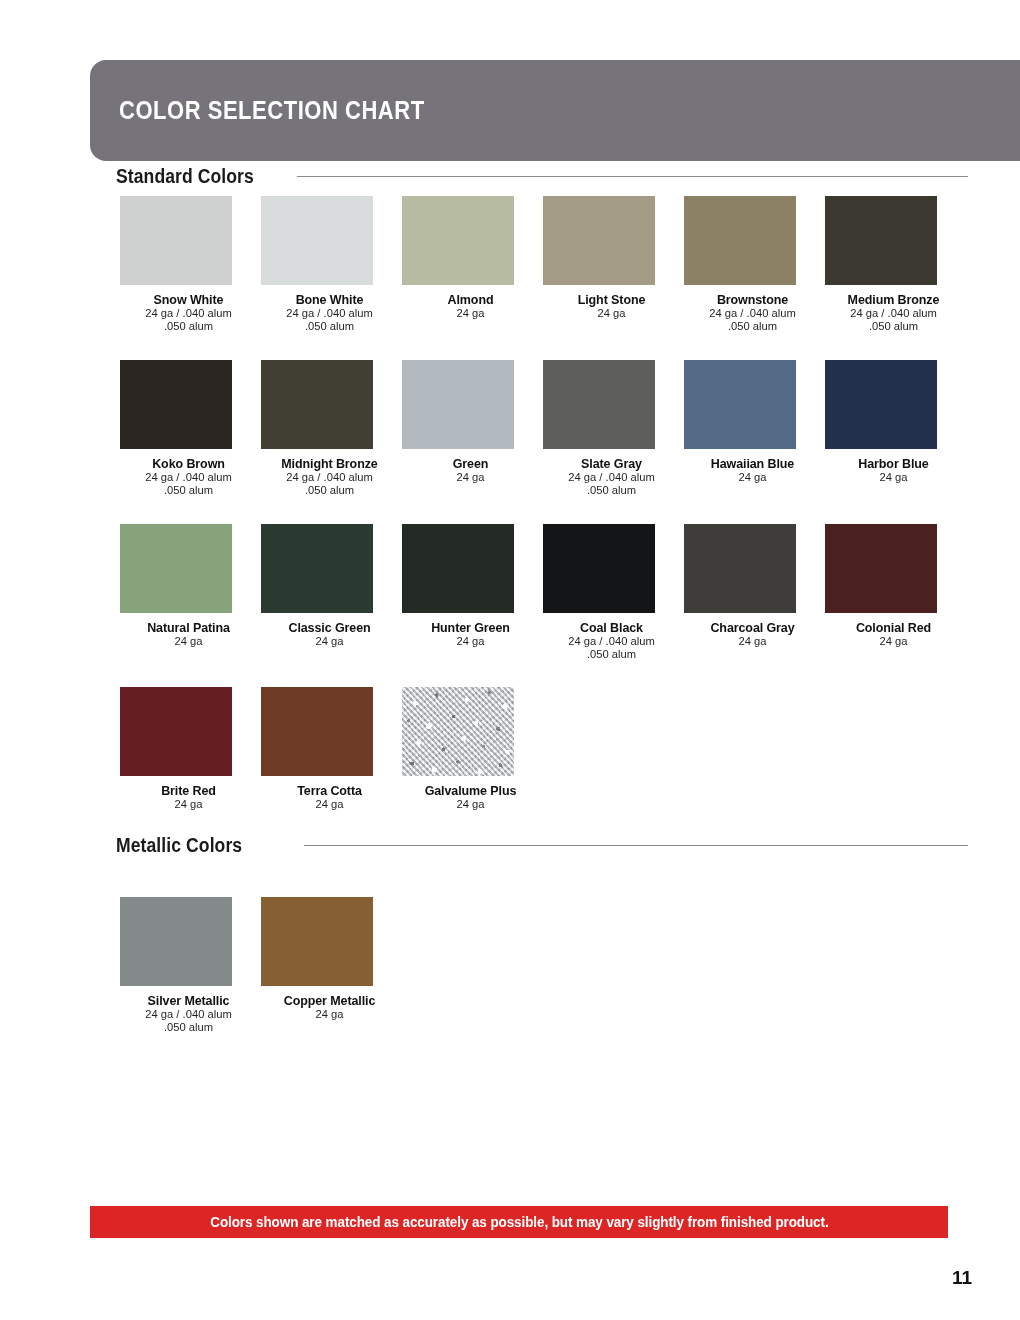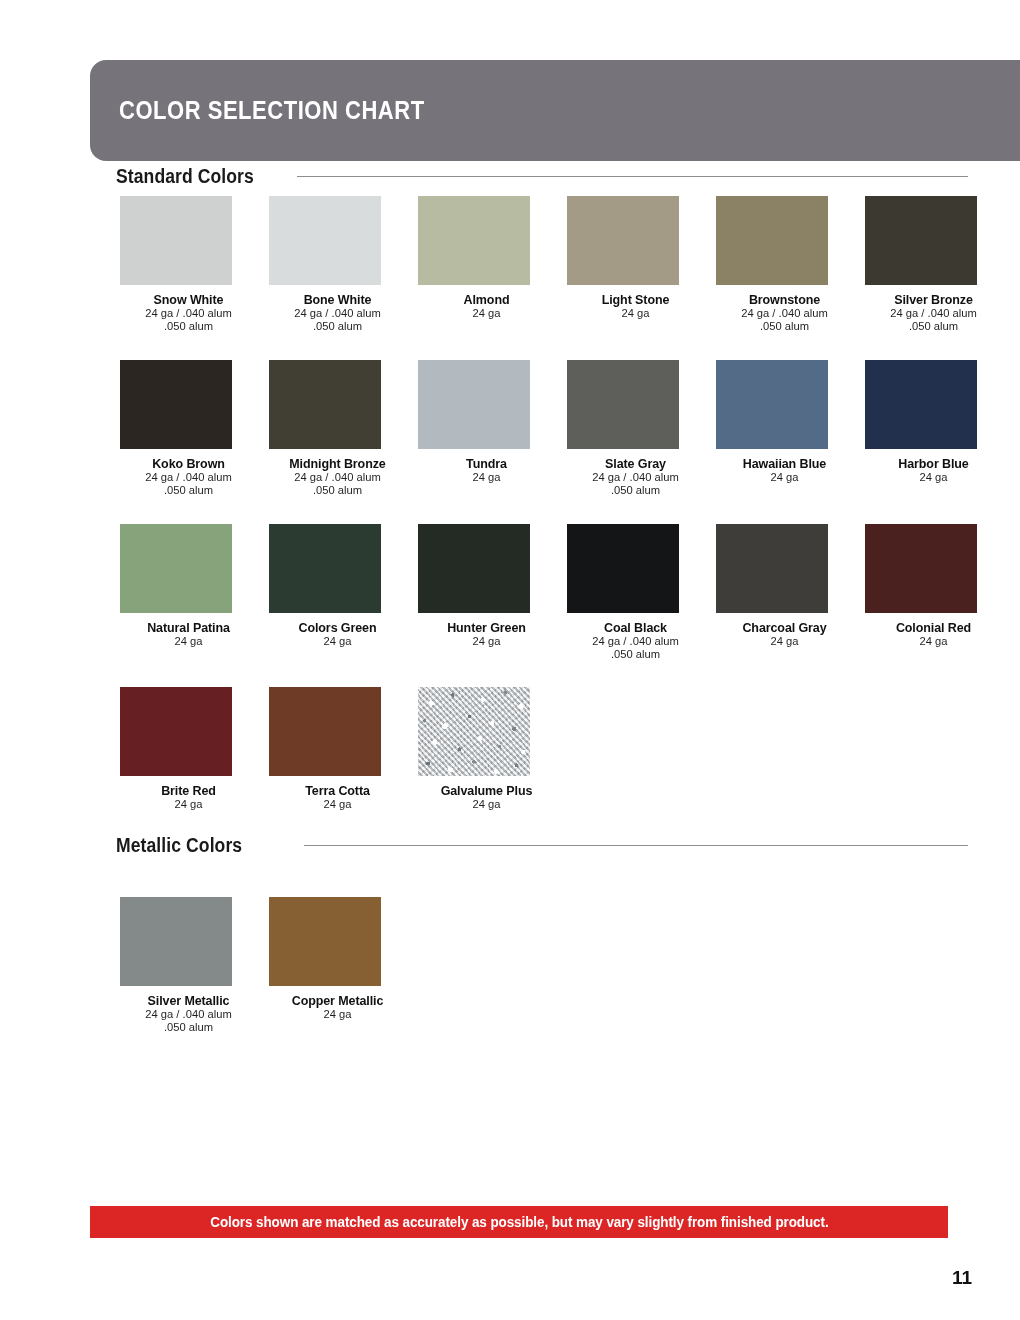--- a/index.html
+++ b/index.html
@@ -70,21 +70,21 @@
   #metallic-head { top: 834px; }
   #metallic-head .rule { margin-left: 48px; }
 
   
   .swatch-grid {
     position: absolute;
     left: 120px;
     width: 850px;
     display: grid;
     grid-template-columns: repeat(6, 137px);
-    column-gap: 12px;
+    column-gap: 4px;
   }
   #standard-grid { top: 196px; }
   #metallic-grid { top: 897px; }
 
   .swatch-cell {
     width: 137px;
     margin-bottom: 22px;
   }
   .swatch-chip {
     width: 112px;
@@ -221,21 +221,21 @@
       <div class="swatch-chip" style="background-color: rgb(139, 129, 100);"></div>
       <div class="swatch-caption">
         <span class="swatch-name">Brownstone</span>
         <span class="swatch-spec">24 ga / .040 alum
 .050 alum</span>
       </div>
     </div>
     <div class="swatch-cell">
       <div class="swatch-chip" style="background-color: rgb(60, 58, 48);"></div>
       <div class="swatch-caption">
-        <span class="swatch-name">Silver Bronze</span>
+        <span class="swatch-name">Medium Bronze</span>
         <span class="swatch-spec">24 ga / .040 alum
 .050 alum</span>
       </div>
     </div>
     <div class="swatch-cell">
       <div class="swatch-chip" style="background-color: rgb(43, 38, 33);"></div>
       <div class="swatch-caption">
         <span class="swatch-name">Koko Brown</span>
         <span class="swatch-spec">24 ga / .040 alum
 .050 alum</span>
@@ -245,21 +245,21 @@
       <div class="swatch-chip" style="background-color: rgb(65, 62, 52);"></div>
       <div class="swatch-caption">
         <span class="swatch-name">Midnight Bronze</span>
         <span class="swatch-spec">24 ga / .040 alum
 .050 alum</span>
       </div>
     </div>
     <div class="swatch-cell">
       <div class="swatch-chip" style="background-color: rgb(179, 186, 191);"></div>
       <div class="swatch-caption">
-        <span class="swatch-name">Tundra</span>
+        <span class="swatch-name">Green</span>
         <span class="swatch-spec">24 ga</span>
       </div>
     </div>
     <div class="swatch-cell">
       <div class="swatch-chip" style="background-color: rgb(94, 95, 90);"></div>
       <div class="swatch-caption">
         <span class="swatch-name">Slate Gray</span>
         <span class="swatch-spec">24 ga / .040 alum
 .050 alum</span>
       </div>
@@ -281,21 +281,21 @@
     <div class="swatch-cell">
       <div class="swatch-chip" style="background-color: rgb(135, 163, 124);"></div>
       <div class="swatch-caption">
         <span class="swatch-name">Natural Patina</span>
         <span class="swatch-spec">24 ga</span>
       </div>
     </div>
     <div class="swatch-cell">
       <div class="swatch-chip" style="background-color: rgb(43, 59, 50);"></div>
       <div class="swatch-caption">
-        <span class="swatch-name">Colors Green</span>
+        <span class="swatch-name">Classic Green</span>
         <span class="swatch-spec">24 ga</span>
       </div>
     </div>
     <div class="swatch-cell">
       <div class="swatch-chip" style="background-color: rgb(36, 43, 37);"></div>
       <div class="swatch-caption">
         <span class="swatch-name">Hunter Green</span>
         <span class="swatch-spec">24 ga</span>
       </div>
     </div>

